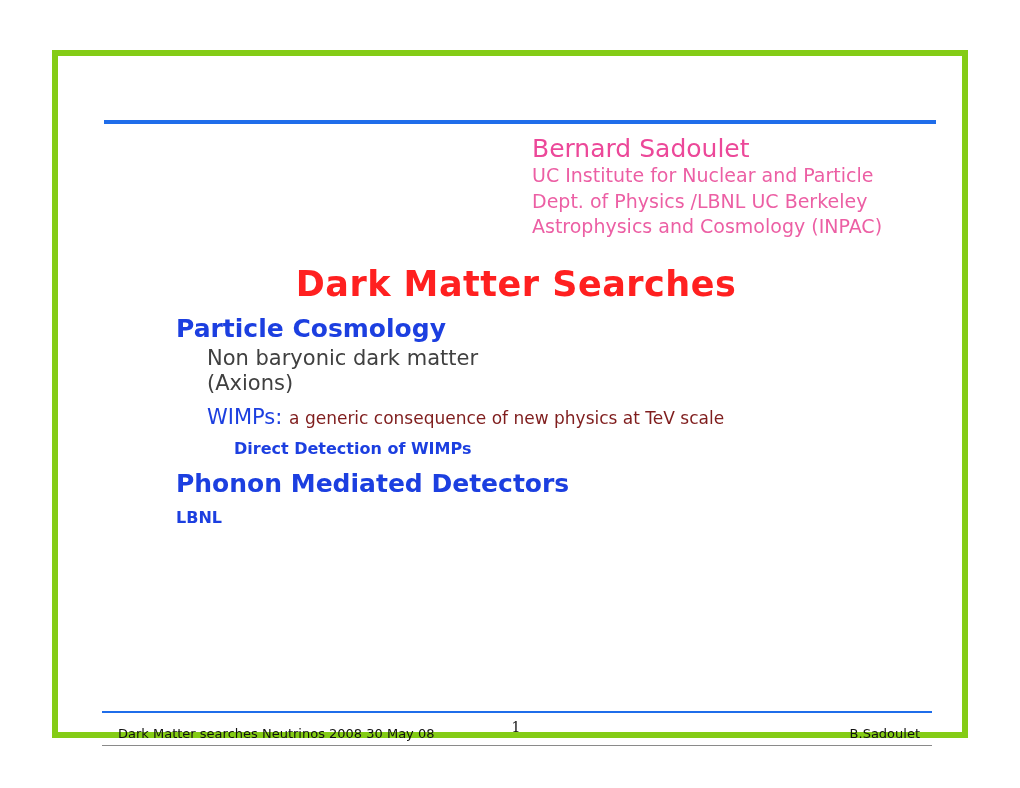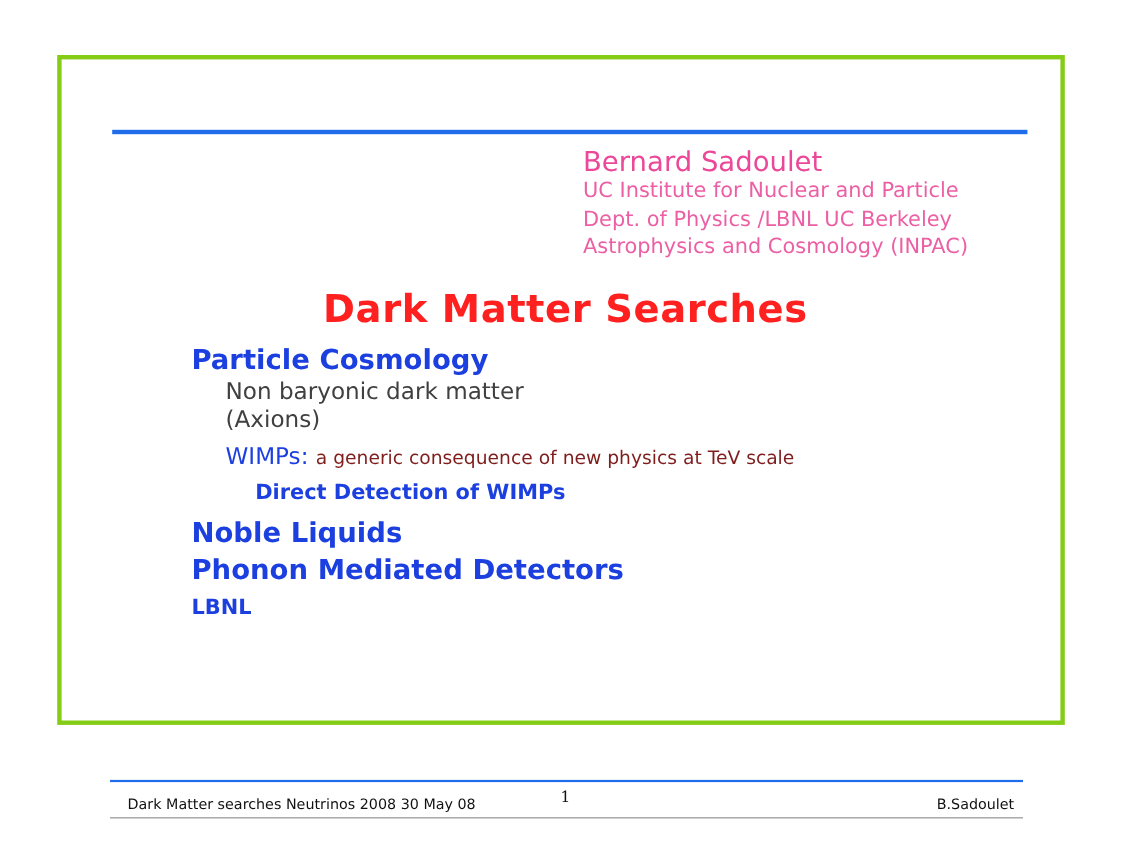--- a/index.html
+++ b/index.html
@@ -13,22 +13,22 @@
     font-family: "DejaVu Sans", sans-serif;
     overflow: hidden;
   }
 
   
   #slide-frame {
     position: absolute;
     left: 52px;
     top: 50px;
     width: 916px;
-    height: 609px;
-    border: 4px solid #84cc16;
+    height: 688px;
+    border: 6px solid #84cc16;
     background: #ffffff;
     box-sizing: border-box;
   }
 
   
   #header-rule {
     position: absolute;
     left: 46px;
     top: 64px;
     width: 832px;
@@ -110,21 +110,21 @@
     white-space: nowrap;
   }
   .lvl2-mixed .tail {
     font-size: 17px;
     color: #7f1d1d;
     font-family: "DejaVu Sans", sans-serif;
   }
   .lvl3 {
     font-family: "DejaVu Sans", sans-serif;
     font-weight: bold;
-    font-size: 19px;
+    font-size: 16px;
     line-height: 28px;
     color: #1c3fe0;
     margin: 2px 0 4px 58px;
     white-space: nowrap;
   }
   .gap-before { margin-top: 6px; }
 
   
   #footer-rule-top {
     position: absolute;
@@ -193,21 +193,20 @@
 
   <div id="body-outline">
     <p class="lvl1">Particle Cosmology</p>
     <p class="lvl2">Non baryonic dark matter</p>
     <p class="lvl2 tight">(Axions)</p>
     <p class="lvl2-mixed">
       <span>WIMPs:</span>
       <span class="tail">a generic consequence of new physics at TeV scale</span>
     </p>
     <p class="lvl3">Direct Detection of WIMPs</p>
-    <p class="lvl1 gap-before">Noble Liquids</p>
     <p class="lvl1">Phonon Mediated Detectors</p>
     <p class="lvl3" style="margin-left:0px;margin-top:4px;">LBNL</p>
   </div>
 
   <div id="footer-rule-top"></div>
   <div id="footer-left">Dark Matter searches Neutrinos 2008 30 May 08</div>
   <div id="footer-page">1</div>
   <div id="footer-right">B.Sadoulet</div>
   <div id="footer-rule-bottom"></div>
 

